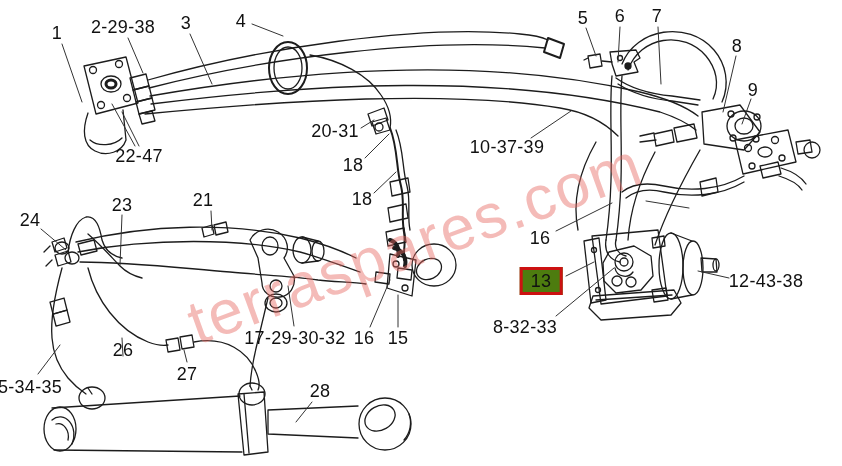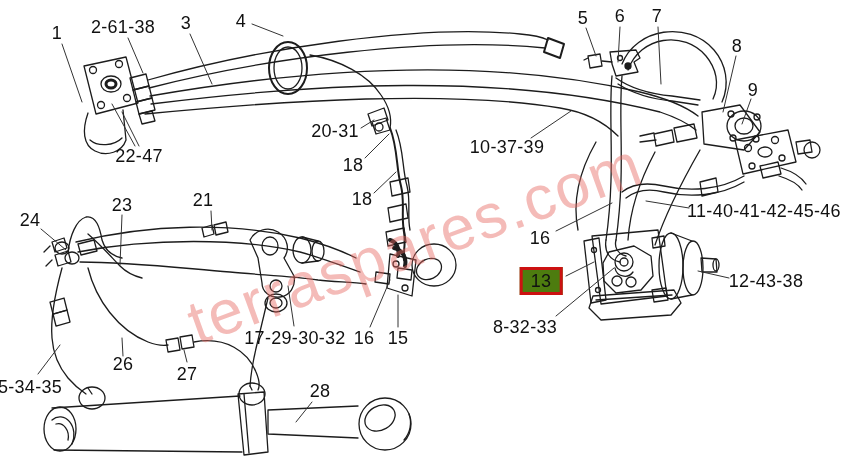--- a/index.html
+++ b/index.html
@@ -231,42 +231,41 @@
       <path d="M123 356 L122 338"></path>
       <path d="M187 362 L184 350"></path>
       <path d="M38 374 L60 345"></path>
       <path d="M312 402 L296 422"></path>
     </g>
   </svg>
 
   <div class="watermark">terraspares.com</div>
 
   <div class="lbl" style="left:57px;top:33px">1</div>
-  <div class="lbl" style="left:123px;top:27px">2-61-38</div>
+  <div class="lbl" style="left:123px;top:27px">2-29-38</div>
   <div class="lbl" style="left:186px;top:23px">3</div>
   <div class="lbl" style="left:241px;top:21px">4</div>
   <div class="lbl" style="left:139px;top:156px">22-47</div>
   <div class="lbl" style="left:335px;top:131px">20-31</div>
   <div class="lbl" style="left:353px;top:165px">18</div>
   <div class="lbl" style="left:362px;top:199px">18</div>
   <div class="lbl" style="left:507px;top:147px">10-37-39</div>
   <div class="lbl" style="left:583px;top:18px">5</div>
   <div class="lbl" style="left:620px;top:16px">6</div>
   <div class="lbl" style="left:657px;top:16px">7</div>
   <div class="lbl" style="left:737px;top:46px">8</div>
   <div class="lbl" style="left:753px;top:90px">9</div>
   <div class="lbl" style="left:540px;top:238px">16</div>
-  <div class="lbl" style="left:764px;top:211px">11-40-41-42-45-46</div>
   <div class="lbl boxed" style="left:541px;top:281px">13</div>
   <div class="lbl" style="left:766px;top:281px">12-43-38</div>
   <div class="lbl" style="left:525px;top:327px">8-32-33</div>
   <div class="lbl" style="left:30px;top:220px">24</div>
   <div class="lbl" style="left:122px;top:205px">23</div>
   <div class="lbl" style="left:203px;top:200px">21</div>
   <div class="lbl" style="left:295px;top:338px">17-29-30-32</div>
   <div class="lbl" style="left:364px;top:338px">16</div>
   <div class="lbl" style="left:398px;top:338px">15</div>
-  <div class="lbl" style="left:123px;top:364px">26</div>
+  <div class="lbl" style="left:123px;top:350px">26</div>
   <div class="lbl" style="left:187px;top:374px">27</div>
   <div class="lbl" style="left:30px;top:387px">5-34-35</div>
   <div class="lbl" style="left:320px;top:391px">28</div>
 
 </div>
 
 </body></html>

